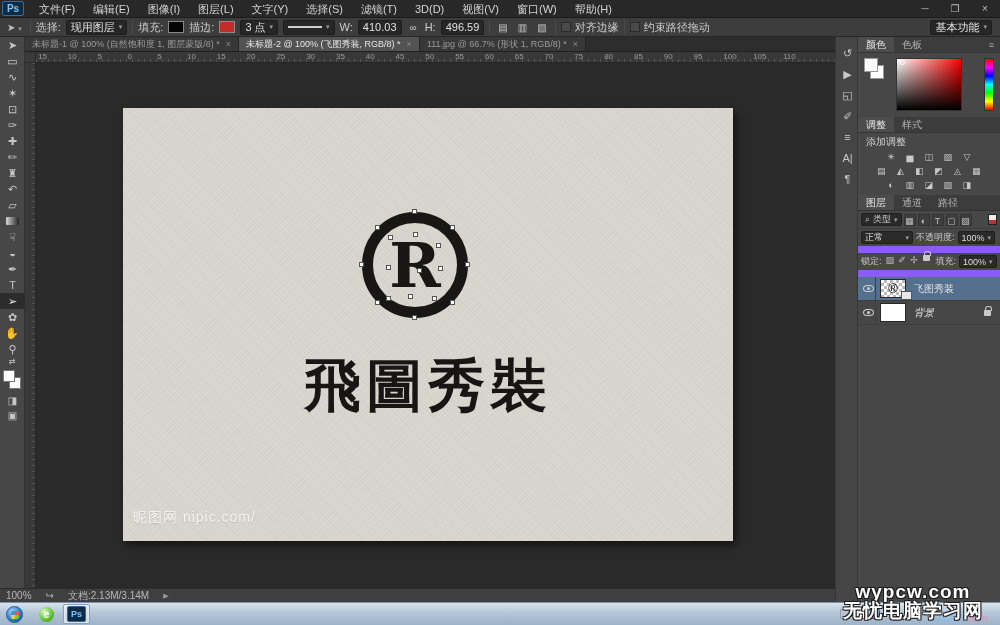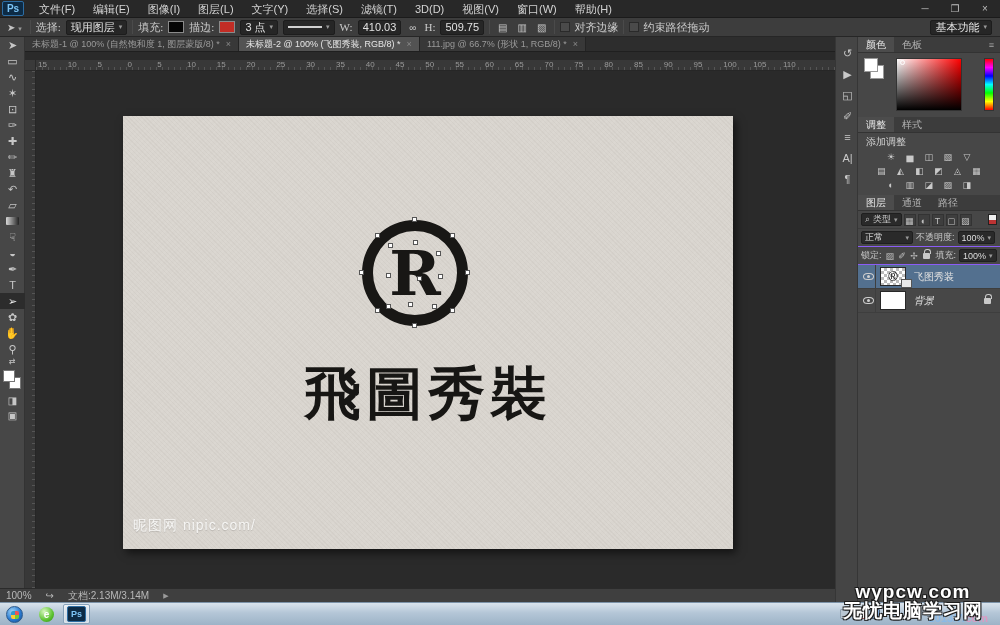--- a/index.html
+++ b/index.html
@@ -11,21 +11,21 @@
   .menubar { position:absolute; left:0; top:0; right:0; height:18px; background:#282828; border-bottom:1px solid #1b1b1b; display:flex; align-items:center; z-index:5; }
   .ps-logo { width:22px; height:15px; margin:0 6px 0 2px; background:#0d2b45; color:#7cc4f5; font-weight:bold; font-size:10px; display:flex; align-items:center; justify-content:center; border:1px solid #2d6da3; border-radius:2px; }
   .menu-items { display:flex; }
   .menu-item { color:#d4d4d4; font-size:11px; padding:0 9px; line-height:18px; cursor:default; }
   .win-controls { margin-left:auto; display:flex; }
   .win-btn { width:30px; text-align:center; color:#bdbdbd; font-size:10px; line-height:18px; }
 
   
   .optionsbar { position:absolute; left:0; top:18px; right:0; height:19px; background:#3d3d3d; border-bottom:1px solid #262626; display:flex; align-items:center; font-size:11px; color:#cccccc; gap:5px; padding:0 4px; z-index:5; }
   .ob-sep { width:1px; height:14px; background:#2e2e2e; border-right:1px solid #4a4a4a; }
-  .ob-label { white-space:nowrap;font-family:Liberation Serif, serif; }
+  .ob-label { white-space:nowrap; }
   .combo { background:#262626; border:1px solid #1d1d1d; height:15px; display:inline-flex; align-items:center; gap:4px; padding:0 4px; border-radius:2px; color:#e2e2e2; white-space:nowrap; }
   .combo .arrow { font-size:7px; color:#999; }
   .swatch { width:16px; height:12px; border:1px solid #8a8a8a; display:inline-block; }
   .swatch.fill { background:#050505; }
   .swatch.stroke { background:#c22d25; }
   .stroke-line { width:34px; height:2px; background:#cfcfcf; display:inline-block; }
   .num-box { background:#262626; border:1px solid #1d1d1d; height:15px; padding:0 4px; display:inline-flex; align-items:center; color:#e0e0e0; border-radius:2px; }
   .ob-iconbtn { color:#c2c2c2; font-size:10px; padding:0 3px; }
   .checkbox { width:10px; height:10px; background:#4a4a4a; border:1px solid #2a2a2a; display:inline-block; vertical-align:-1px; margin-right:4px; }
   .cb-wrap { display:inline-flex; align-items:center; white-space:nowrap; }
@@ -42,21 +42,21 @@
   .tool { width:25px; height:16px; line-height:16px; text-align:center; font-size:11px; color:#c6c6c6; }
   .tool[data-state="selected"] { background:#2c2c2c; color:#efefef; }
   .tool[data-tool="gradient-tool"] span { display:inline-block; width:13px; height:8px; background:linear-gradient(90deg,#d8d8d8,#222); color:transparent; overflow:hidden; border-radius:1px; }
   .tb-swap { font-size:8px; color:#c6c6c6; text-align:center; height:10px; line-height:10px; }
   .fgbg { position:relative; width:25px; height:26px; }
   .fgbg .bgc { position:absolute; left:9px; top:10px; width:12px; height:12px; background:#fff; border:1px solid #777; }
   .fgbg .fgc { position:absolute; left:3px; top:3px; width:12px; height:12px; background:#fff; border:1px solid #777; }
   .tb-bottom { width:25px; height:15px; line-height:15px; text-align:center; font-size:10px; color:#c6c6c6; }
 
   
-  .canvas-area { position:absolute; left:25px; top:52px; right:165px; height:536px; background:#1d4ed8; overflow:hidden;margin-top:8px; }
+  .canvas-area { position:absolute; left:25px; top:52px; right:165px; height:536px; background:#1d4ed8; overflow:hidden; }
   .ruler-corner { position:absolute; left:0; top:0; width:11px; height:11px; background:#3a3a3a; border-right:1px solid #2a2a2a; border-bottom:1px solid #2a2a2a; z-index:3; }
   .ruler-top { position:absolute; left:11px; top:0; right:0; height:11px; background:#383838; border-bottom:1px solid #262626; display:flex; overflow:hidden; z-index:2;
     background-image:repeating-linear-gradient(90deg,#555 0 1px,transparent 1px 6px); background-size:100% 3px; background-position:0 100%; background-repeat:no-repeat; }
   .rnum { flex:0 0 29.8px; font-size:8px; color:#9a9a9a; padding-left:2px; line-height:10px; }
   .ruler-left { position:absolute; left:0; top:11px; width:11px; bottom:0; background:#383838; border-right:1px solid #262626; overflow:hidden; z-index:2;
     background-image:repeating-linear-gradient(180deg,#555 0 1px,transparent 1px 6px); background-size:3px 100%; background-position:100% 0; background-repeat:no-repeat; }
   .rnumv { display:block; height:29.8px; font-size:8px; color:#9a9a9a; transform:rotate(-90deg); transform-origin:center; text-align:center; line-height:11px; }
   .viewport { position:absolute; left:11px; top:11px; right:0; bottom:0; background:#2a2a2a; }
   .doc-image { position:absolute; left:87px; top:45px; width:610px; height:433px; background-color:#d9d5cf;
     background-image:repeating-linear-gradient(45deg, rgba(120,110,100,.06) 0 1px, transparent 1px 3px),
@@ -92,21 +92,21 @@
   .adjust-body { height:62px; padding-top:1px; }
   .add-label { font-size:10px; color:#cfcfcf; padding:1px 8px 2px; }
   .adj-row { display:flex; justify-content:center; gap:5px; margin-bottom:2px; }
   .adj-icon { width:14px; height:12px; line-height:12px; text-align:center; font-size:9px; color:#c9c9c9; }
 
   .layers-body { flex:1; display:flex; flex-direction:column; }
   .filter-row { display:flex; align-items:center; gap:2px; padding:2px 3px; border-bottom:1px solid #3c3c3c; }
   .type-combo { background:#2a2a2a; border:1px solid #1f1f1f; font-size:9px; color:#ccc; height:13px; display:inline-flex; gap:3px; align-items:center; padding:0 3px; border-radius:2px; }
   .f-icon { width:12px; height:12px; line-height:12px; text-align:center; font-size:9px; color:#bdbdbd; background:#3e3e3e; border:1px solid #333; }
   .f-toggle { margin-left:auto; width:9px; height:11px; background:linear-gradient(#eee 50%, #b33 50%); border:1px solid #222; }
-  .blend-row, .lock-row { display:flex; align-items:center; gap:3px; padding:2px 3px; font-size:9px; color:#c9c9c9; border-bottom:1px solid #8b5cf6; white-space:nowrap; }
+  .blend-row, .lock-row { display:flex; align-items:flex-start; gap:3px; padding:2px 3px; font-size:9px; color:#c9c9c9; border-bottom:7px solid #8b5cf6; white-space:nowrap; }
   .mini-combo { background:#2a2a2a; border:1px solid #1f1f1f; padding:0 3px; font-size:9px; height:13px; display:inline-flex; align-items:center; gap:3px; color:#ddd; border-radius:2px; }
   .l-icon { width:11px; text-align:center; font-size:9px; color:#bdbdbd; }
   .lock-shape { width:7px; height:6px; background:#c9c9c9; border-radius:1px; position:relative; display:inline-block; }
   .lock-shape::before { content:""; position:absolute; left:1px; top:-4px; width:5px; height:4px; border:1px solid #c9c9c9; border-bottom:none; border-radius:3px 3px 0 0; }
   .layer-row { height:24px; display:flex; align-items:center; gap:4px; border-bottom:1px solid #3e3e3e; padding:0 3px; font-size:10px; color:#e0e0e0; background:#474747; }
   .layer-row[data-state="selected"] { background:#53708f; }
   .eye-cell { width:15px; display:flex; justify-content:center; border-right:1px solid #3e3e3e; align-self:stretch; align-items:center; }
   .eye { width:11px; height:7px; border:1px solid #cfcfcf; border-radius:50% / 60%; position:relative; display:inline-block; }
   .eye::after { content:""; position:absolute; left:3px; top:1px; width:3px; height:3px; border-radius:50%; background:#cfcfcf; }
   .thumb { width:26px; height:19px; border:1px solid #282828; position:relative; flex:0 0 auto; }
@@ -196,21 +196,21 @@
       <span class="arrow">▾</span>
     </span>
     <span class="combo">
       <span class="stroke-line"></span>
       <span class="arrow">▾</span>
     </span>
     <span class="ob-label">W:</span>
     <span class="num-box">410.03</span>
     <span class="ob-iconbtn">∞</span>
     <span class="ob-label">H:</span>
-    <span class="num-box">509.75</span>
+    <span class="num-box">496.59</span>
     <span class="ob-sep"></span>
     <span style="display:inline-flex;gap:4px;">
 
     <span class="ob-iconbtn">▤</span>
         <span class="ob-iconbtn">▥</span>
         <span class="ob-iconbtn">▧</span>
       </span>
     <span class="ob-sep"></span>
     <span class="cb-wrap">
       <span class="checkbox"></span>

